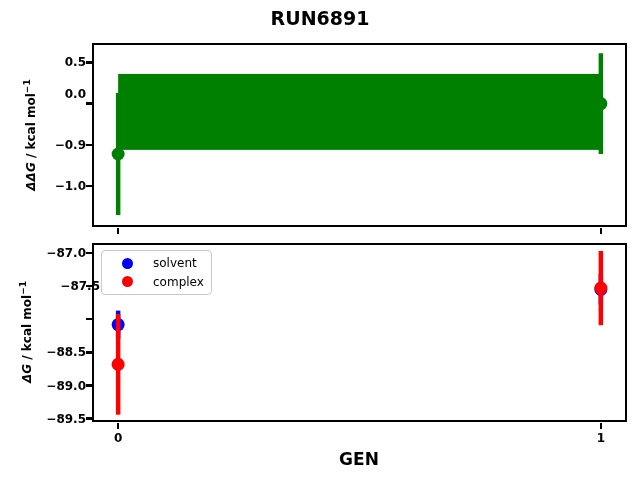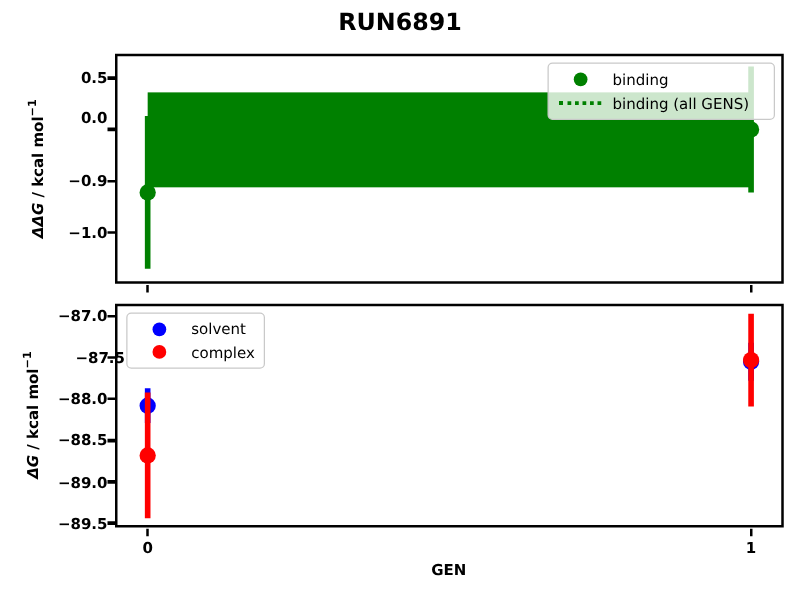--- a/index.html
+++ b/index.html
@@ -44,21 +44,21 @@
     transform: rotate(-90deg) translate(-50%, 0);
     transform-origin: 0 0;
     z-index: 3;
   }
   #ylabelTop { left: 22px; top: 135px; }
   #ylabelBot { left: 18px; top: 332px; }
   .ylabel .math { font-style: italic; }
   .ylabel sup { font-size: 9px; }
   .xlabel {
     position: absolute; left: 309px; top: 449px; width: 100px;
-    text-align: center; font-size: 12px; font-weight: bold; z-index: 3;
+    text-align: center; font-size: 17px; font-weight: bold; z-index: 3;
   }
   .legend {
     position: absolute; box-sizing: border-box;
     background: rgba(255, 255, 255, 0.8);
     border: 1px solid #c9c9c9; border-radius: 4px;
     padding: 3px 8px;
     display: flex; flex-direction: column; justify-content: space-around;
     z-index: 5; font-size: 12px;
   }
   #legendTop { left: 438px; top: 50px; width: 182px; height: 46px; }
@@ -94,53 +94,38 @@
       <div class="tick-mark" style="left: 85.5px; top: 102.374px; width: 6px; height: 2.5px;"></div>
       <div class="ytick-label" style="width: 86px; top: 85px;">0.0</div>
       <div class="tick-mark" style="left: 85.5px; top: 143.658px; width: 6px; height: 2.5px;"></div>
       <div class="ytick-label" style="width: 86px; top: 135.908px;">−0.9</div>
       <div class="tick-mark" style="left: 85.5px; top: 184.943px; width: 6px; height: 2.5px;"></div>
       <div class="ytick-label" style="width: 86px; top: 177.193px;">−1.0</div>
       <div class="tick-mark" style="left: 116.886px; top: 227.5px; width: 2.5px; height: 6px;"></div>
       <div class="tick-mark" style="left: 599.614px; top: 227.5px; width: 2.5px; height: 6px;"></div>
     </div>
   <div class="ylabel" id="ylabelTop"><span class="math">ΔΔG</span><span> / kcal mol</span><sup>−1</sup></div>
-  <div class="legend" id="legendTop">
-      <div class="legend-row">
-        <span class="legend-marker-cell">
-          <span class="legend-dot" style="background: rgb(0, 128, 0);"></span>
-        </span>
-        <span class="legend-label">binding</span>
-      </div>
-      <div class="legend-row">
-        <span class="legend-marker-cell">
-          <span class="legend-dline" style="border-top-color: rgb(0, 128, 0);"></span>
-        </span>
-        <span class="legend-label">binding (all GENS)</span>
-      </div>
-    </div>
 
   <div class="axes-frame" id="axBotFrame"></div>
   <svg class="plot-svg" id="axBotSvg" width="531" height="175">
       <line x1="24.136363636363637" x2="24.136363636363637" y1="65.6250000000006" y2="93.46590909090885" stroke="#0000ff" stroke-width="4.5"></line>
       <line x1="506.8636363636363" x2="506.8636363636363" y1="29.166666666666508" y2="59.659090909091276" stroke="#0000ff" stroke-width="4.5"></line>
       <circle cx="24.136363636363637" cy="79.54545454545472" r="6.5" fill="#0000ff"></circle>
       <circle cx="506.8636363636363" cy="44.412878787878896" r="6.5" fill="#0000ff"></circle>
       <line x1="24.136363636363637" x2="24.136363636363637" y1="68.93939393939434" y2="169.69696969697074" stroke="#ff0000" stroke-width="4.5"></line>
       <line x1="506.8636363636363" x2="506.8636363636363" y1="5.9659090909093155" y2="80.20833333333384" stroke="#ff0000" stroke-width="4.5"></line>
       <circle cx="24.136363636363637" cy="119.31818181818255" r="6.5" fill="#ff0000"></circle>
       <circle cx="506.8636363636363" cy="43.08712121212158" r="6.5" fill="#ff0000"></circle>
     </svg>
   <div class="tick-layer" id="axBotTicks">
       <div class="tick-mark" style="left: 85.5px; top: 251.705px; width: 6px; height: 2.5px;"></div>
       <div class="ytick-label" style="width: 86px; top: 243.955px;">−87.0</div>
       <div class="tick-mark" style="left: 85.5px; top: 284.848px; width: 6px; height: 2.5px;"></div>
       <div class="ytick-label" style="width: 86px; top: 277.098px; padding-left: 14px;">−87.5</div>
       <div class="tick-mark" style="left: 85.5px; top: 317.992px; width: 6px; height: 2.5px;"></div>
-      <div class="ytick-label" style="width: 86px; top: 310.242px;">−88.0</div>
       <div class="tick-mark" style="left: 85.5px; top: 351.136px; width: 6px; height: 2.5px;"></div>
       <div class="ytick-label" style="width: 86px; top: 343.386px;">−88.5</div>
       <div class="tick-mark" style="left: 85.5px; top: 384.28px; width: 6px; height: 2.5px;"></div>
       <div class="ytick-label" style="width: 86px; top: 376.53px;">−89.0</div>
       <div class="tick-mark" style="left: 85.5px; top: 417.424px; width: 6px; height: 2.5px;"></div>
       <div class="ytick-label" style="width: 86px; top: 409.674px;">−89.5</div>
       <div class="tick-mark" style="left: 116.886px; top: 422.5px; width: 2.5px; height: 6px;"></div>
       <div class="xtick-label" style="left: 103.136px; top: 431px; width: 30px;">0</div>
       <div class="tick-mark" style="left: 599.614px; top: 422.5px; width: 2.5px; height: 6px;"></div>
       <div class="xtick-label" style="left: 585.864px; top: 431px; width: 30px;">1</div>

